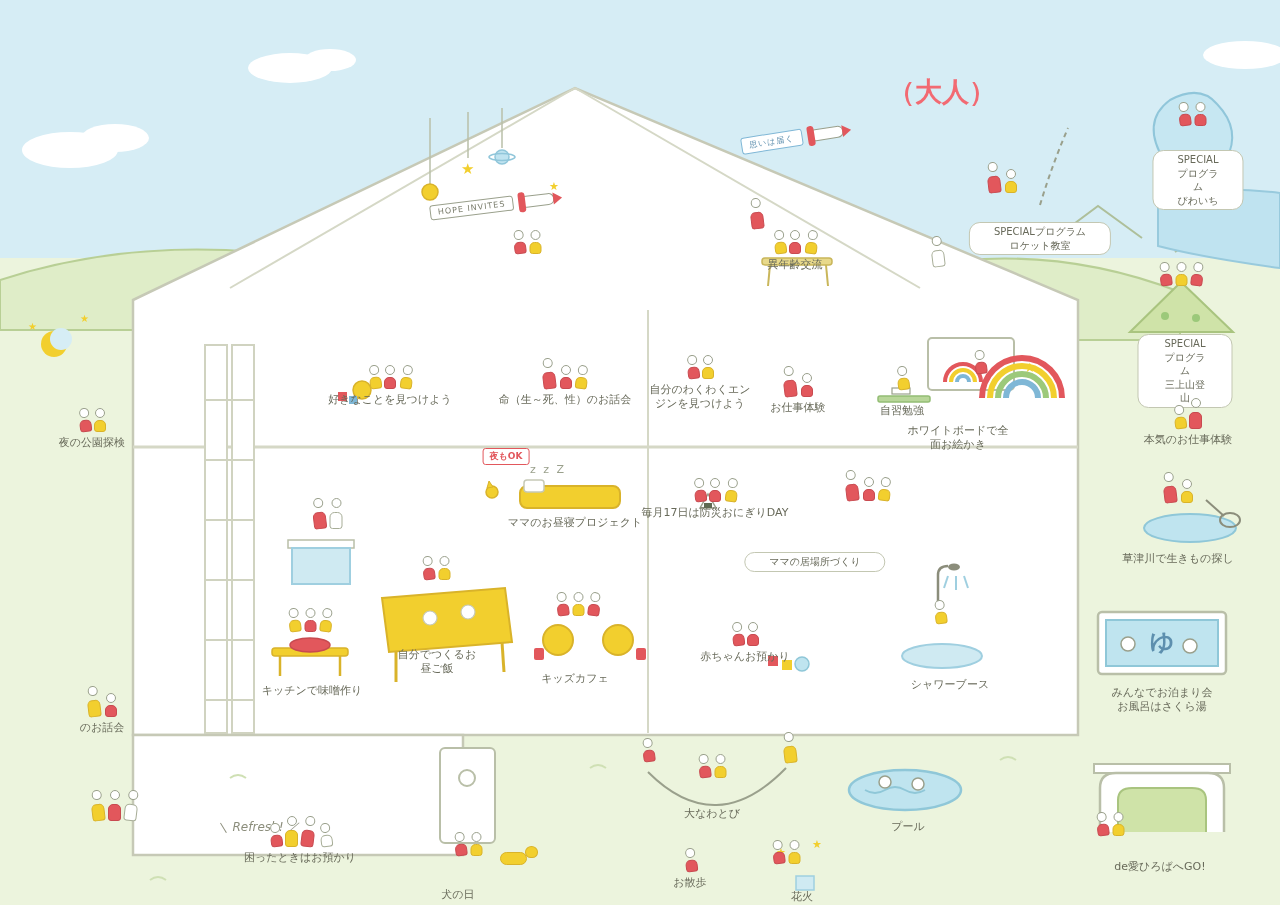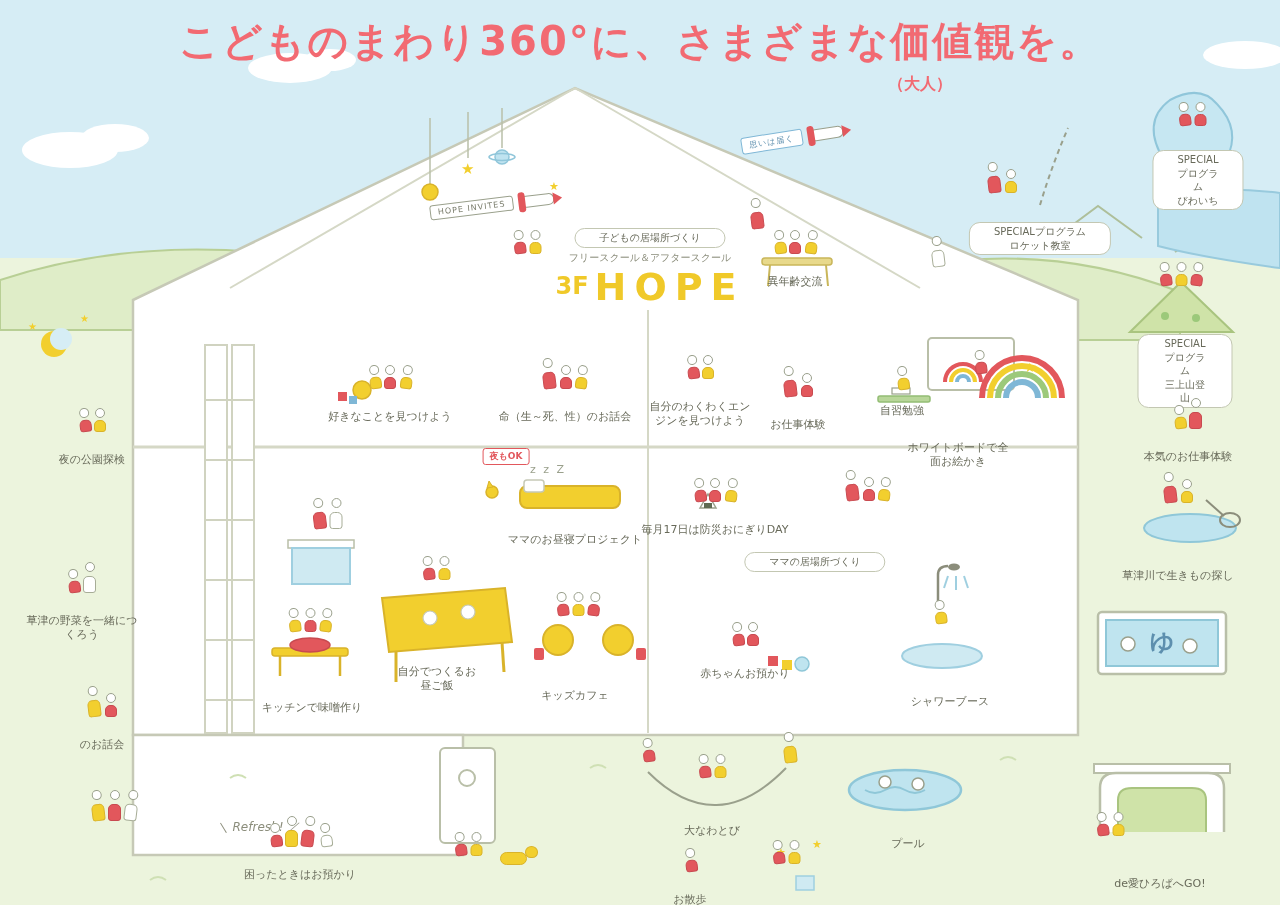--- a/index.html
+++ b/index.html
@@ -1,23 +1,23 @@
 <!DOCTYPE html>
 <html><head>
 <meta charset="utf-8">
 <style>
   html,body{margin:0;padding:0;background:#fff}
   .scene{position:relative;width:1280px;height:905px;overflow:hidden;
          font-family:"DejaVu Sans",sans-serif;background:#d6edf5;color:#686a5a}
   svg.bg{position:absolute;left:0;top:0}
   .title{position:absolute;left:0;right:0;top:14px;margin:0;text-align:center;
          font-size:40px;font-weight:bold;letter-spacing:2px;color:#f26a72}
-  .title-note{position:absolute;left:888px;top:74px;font-size:16px;font-weight:bold;color:#f26a72}
+  .title-note{position:absolute;left:888px;top:74px;font-size:27px;font-weight:bold;color:#f26a72}
   .vg{position:absolute;transform:translateX(-50%);text-align:center}
-  .label{display:block;margin:21px auto 0;font-size:11px;line-height:1.3;color:#686a5a}
+  .label{display:block;margin:4px auto 0;font-size:11px;line-height:1.3;color:#686a5a}
   .pill{display:inline-block;background:#fff;border:1.3px solid #c3c7b2;border-radius:11px;
         padding:2px 24px;font-size:10px;line-height:1.35;color:#686a5a}
   .pl{display:block}
   .people{display:flex;align-items:flex-end;justify-content:center;gap:3px;min-height:24px}
   .person{position:relative;display:inline-block;width:13px;height:24px;flex:0 0 auto}
   .person::before{content:"";position:absolute;top:0;left:50%;margin-left:-5px;width:10px;height:10px;
         border-radius:50%;background:#fff;border:1.5px solid #9aa08c;box-sizing:border-box}
   .person::after{content:"";position:absolute;bottom:0;left:50%;margin-left:-6px;width:12px;height:12px;
         border-radius:5px 5px 3px 3px;background:var(--c,#e2575c);border:1.5px solid var(--b,#c84a50);box-sizing:border-box}
   .person.adult{width:14px;height:31px}
@@ -235,43 +235,35 @@
       <text x="80" y="322" font-size="10" fill="#f2cf2e">★</text>
     </g>
     <g fill="none" stroke="#cfe0b4" stroke-width="2">
       <path d="M230,778 q8,-6 16,0"></path>
         <path d="M590,768 q8,-6 16,0"></path>
       <path d="M1000,760 q8,-6 16,0"></path>
         <path d="M150,880 q8,-6 16,0"></path>
     </g>
   </svg>
 
-  <h1 class="title"><span>こどものまわり360°に、さまざまな価値観を。</span></h1>
   <div class="title-note">（大人）</div>
 
   <div class="vg" style="left:492px;top:198px">
     <div class="rkt-row" style="transform:rotate(-7deg)">
       <span class="banner">HOPE INVITES</span>
       <span class="rocket"></span>
     </div>
   </div>
   <div class="vg" style="left:792px;top:130px">
     <div class="rkt-row" style="transform:rotate(-9deg)">
       <span class="banner banner-blue">思いは届く</span>
       <span class="rocket"></span>
     </div>
   </div>
 
-  <div class="vg" style="left:650px;top:226px">
-    <span class="pill">子どもの居場所づくり</span>
-    <div class="f3sub">フリースクール＆アフタースクール</div>
-    <div>
-      <span class="f3tag">3F</span><span class="f3name">HOPE</span>
-    </div>
-  </div>
 
   <div class="vg" style="left:527px;top:230px">
     <div class="people">
         <span class="person p-r" style="transform: rotate(-7deg);"></span>
         <span class="person p-y" style="transform: rotate(0deg);"></span>
       </div>
   </div>
   <div class="vg" style="left:757px;top:198px">
     <div class="people">
         <span class="person p-r adult" style="transform: rotate(-7deg);"></span>
@@ -476,27 +468,20 @@
     <span class="label" style="width:60px">プール</span>
   </div>
 
   <div class="vg" style="left:92px;top:408px">
     <div class="people">
         <span class="person p-r" style="transform: rotate(-7deg);"></span>
         <span class="person p-y" style="transform: rotate(0deg);"></span>
       </div>
     <span class="label" style="width:100px">夜の公園探検</span>
   </div>
-  <div class="vg" style="left:82px;top:562px">
-    <div class="people">
-        <span class="person p-r" style="transform: rotate(-7deg);"></span>
-        <span class="person p-w adult" style="transform: rotate(0deg);"></span>
-      </div>
-    <span class="label" style="width:120px">草津の野菜を一緒につくろう</span>
-  </div>
   <div class="vg" style="left:102px;top:686px">
     <div class="people">
         <span class="person p-y adult" style="transform: rotate(-7deg);"></span>
         <span class="person p-r" style="transform: rotate(0deg);"></span>
       </div>
     <span class="label" style="width:90px">のお話会</span>
   </div>
   <div class="vg" style="left:115px;top:790px">
     <div class="people">
         <span class="person p-y adult" style="transform: rotate(-7deg);"></span>
@@ -552,20 +537,24 @@
   <div class="vg" style="left:1178px;top:472px">
     <div class="people">
         <span class="person p-r adult" style="transform: rotate(-7deg);"></span>
         <span class="person p-y" style="transform: rotate(0deg);"></span>
       </div>
   </div>
   <div class="vg" style="left:1178px;top:548px">
     <span class="label" style="width:130px">草津川で生きもの探し</span>
   </div>
   <div class="bath-sym">ゆ</div>
+  <div class="vg" style="left:1162px;top:682px">
+    <span class="label" style="width:150px">みんなでお泊まり会</span>
+    <span class="label" style="width:150px;margin-top:0">お風呂はさくら湯</span>
+  </div>
   <div class="vg" style="left:1110px;top:812px">
     <div class="people">
         <span class="person p-r" style="transform: rotate(-7deg);"></span>
         <span class="person p-y" style="transform: rotate(0deg);"></span>
       </div>
   </div>
   <div class="vg" style="left:1160px;top:856px">
     <span class="label" style="width:140px">de愛ひろばへGO!</span>
   </div>
 

